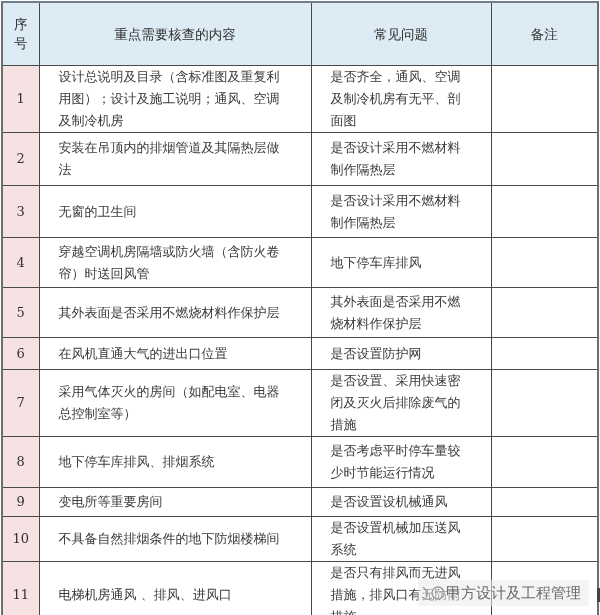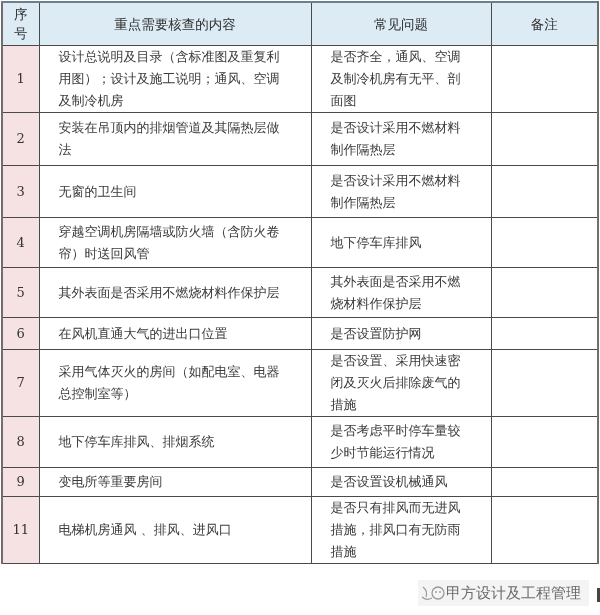--- a/index.html
+++ b/index.html
@@ -36,21 +36,21 @@
       background: #dcebf4;
       text-align: center;
       font-family: "DejaVu Sans", "Liberation Sans", sans-serif;
       font-size: 13.5px;
       color: #2e2e2e;
       height: 42px;
       border-top: 2px solid #6e7f8a;
     }
     table.checklist th.seq {
       line-height: 19px;
-      padding: 0;
+      padding: 10px;
     }
     table.checklist td.seq {
       background: #f6e1e3;
       text-align: center;
       padding: 0;
       font-size: 13px;
       color: #333;
     }
     table.checklist td.seq, table.checklist th.seq {
       border-left: 2px solid #6e6e6e;
@@ -157,20 +157,26 @@
         <td>地下停车库排风、排烟系统</td>
         <td>是否考虑平时停车量较少时节能运行情况</td>
         <td class="note"></td>
       </tr>
       <tr style="height: 29px;">
         <td class="seq">9</td>
         <td>变电所等重要房间</td>
         <td>是否设置设机械通风</td>
         <td class="note"></td>
       </tr>
+      <tr style="height: 31px;">
+        <td class="seq">10</td>
+        <td>不具备自然排烟条件的地下防烟楼梯间</td>
+        <td>是否设置机械加压送风系统</td>
+        <td class="note"></td>
+      </tr>
       <tr style="height: 63px;">
         <td class="seq">11</td>
         <td>电梯机房通风 、排风、进风口</td>
         <td>是否只有排风而无进风措施，排风口有无防雨措施</td>
         <td class="note"></td>
       </tr>
     </tbody>
 </table>
 
 <div class="watermark">

